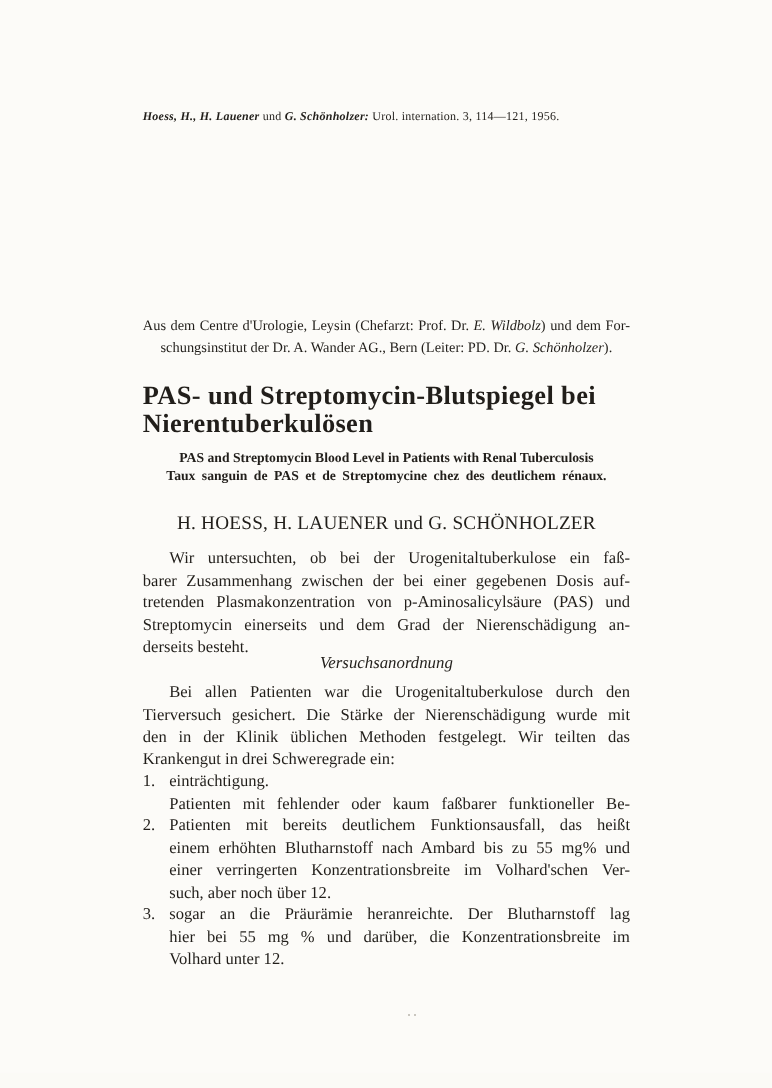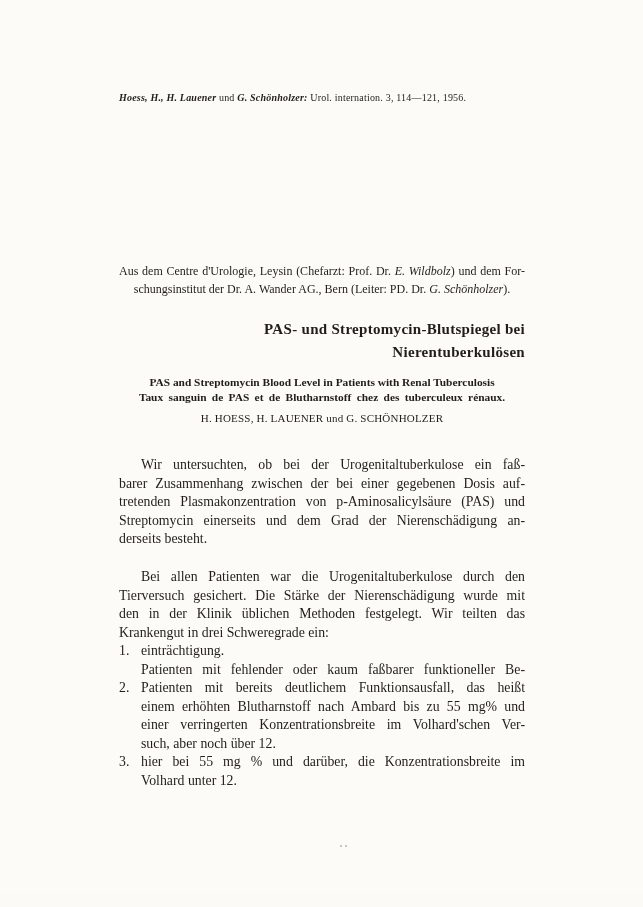--- a/index.html
+++ b/index.html
@@ -15,24 +15,24 @@
   .runhead { top:92px; font-size:10px; line-height:12px; letter-spacing:0.2px; }
   .runhead .names { font-style:italic; font-weight:bold; }
 
   
   .affil { top:262px; font-size:12px; line-height:18px; }
   .affil .j { text-align:justify; text-align-last:justify; white-space:nowrap; }
   .affil .c { text-align:center; }
   .it { font-style:italic; }
 
   
-  .title { top:318px; font-size:15px; font-weight:bold; line-height:23px; text-align:right; letter-spacing:0.3px; }
+  .title { top:318px; font-size:22px; font-weight:bold; line-height:23px; text-align:left; letter-spacing:0.3px; }
   .subtitle { top:375px; font-size:11.4px; font-weight:bold; line-height:14.5px; text-align:center; }
   .subtitle .fr { word-spacing:2.5px; }
-  .authors { top:412px; font-size:11px; text-align:center; letter-spacing:0.2px; }
+  .authors { top:428px; font-size:16px; text-align:center; letter-spacing:0.2px; }
 
   
   .bodytext { font-size:13.8px; line-height:18.5px; }
   .jline { text-align:justify; text-align-last:justify; white-space:nowrap; }
   .jline.last { text-align-last:left; }
   .jline.indent { padding-left:22px; }
   .intro { top:456px; }
   .sechead { top:546px; font-size:14px; font-style:italic; text-align:center; }
   .setup { top:568px; }
   .list { top:642px; }
@@ -63,33 +63,34 @@
       <span class="it">G. Schönholzer</span><span>).</span></div>
   </div>
 
   <div class="col title">
     <div>PAS- und Streptomycin-Blutspiegel bei</div>
     <div>Nierentuberkulösen</div>
   </div>
 
   <div class="col subtitle">
     <div>PAS and Streptomycin Blood Level in Patients with Renal Tuberculosis</div>
-    <div class="fr">Taux sanguin de PAS et de Blutharnstoff chez des tuberculeux rénaux.</div>
+    <div class="fr">Taux sanguin de PAS et de Streptomycine chez des deutlichem rénaux.</div>
   </div>
 
   <div class="col authors">H. HOESS, H. LAUENER und G. SCHÖNHOLZER</div>
 
   <div class="col bodytext intro">
     <div class="jline indent">Wir untersuchten, ob bei der Urogenitaltuberkulose ein faß-</div>
     <div class="jline">barer Zusammenhang zwischen der bei einer gegebenen Dosis auf-</div>
     <div class="jline">tretenden Plasmakonzentration von p-Aminosalicylsäure (PAS) und</div>
     <div class="jline">Streptomycin einerseits und dem Grad der Nierenschädigung an-</div>
     <div class="jline last">derseits besteht.</div>
   </div>
 
+  <div class="col sechead">Versuchsanordnung</div>
 
   <div class="col bodytext setup">
     <div class="jline indent">Bei allen Patienten war die Urogenitaltuberkulose durch den</div>
     <div class="jline">Tierversuch gesichert. Die Stärke der Nierenschädigung wurde mit</div>
     <div class="jline">den in der Klinik üblichen Methoden festgelegt. Wir teilten das</div>
     <div class="jline last">Krankengut in drei Schweregrade ein:</div>
   </div>
 
   <div class="col bodytext list">
     <div class="li">
@@ -99,19 +100,20 @@
     </div>
     <div class="li">
       <span class="num">2.</span>
       <div class="jline">Patienten mit bereits deutlichem Funktionsausfall, das heißt</div>
       <div class="jline">einem erhöhten Blutharnstoff nach Ambard bis zu 55 mg% und</div>
       <div class="jline">einer verringerten Konzentrationsbreite im Volhard'schen Ver-</div>
       <div class="jline last">such, aber noch über 12.</div>
     </div>
     <div class="li">
       <span class="num">3.</span>
+      <div class="jline">sogar an die Präurämie heranreichte. Der Blutharnstoff lag</div>
       <div class="jline">hier bei 55 mg % und darüber, die Konzentrationsbreite im</div>
       <div class="jline last">Volhard unter 12.</div>
     </div>
   </div>
 
   <div class="artifact"></div>
 </div>
 
 </body></html>

